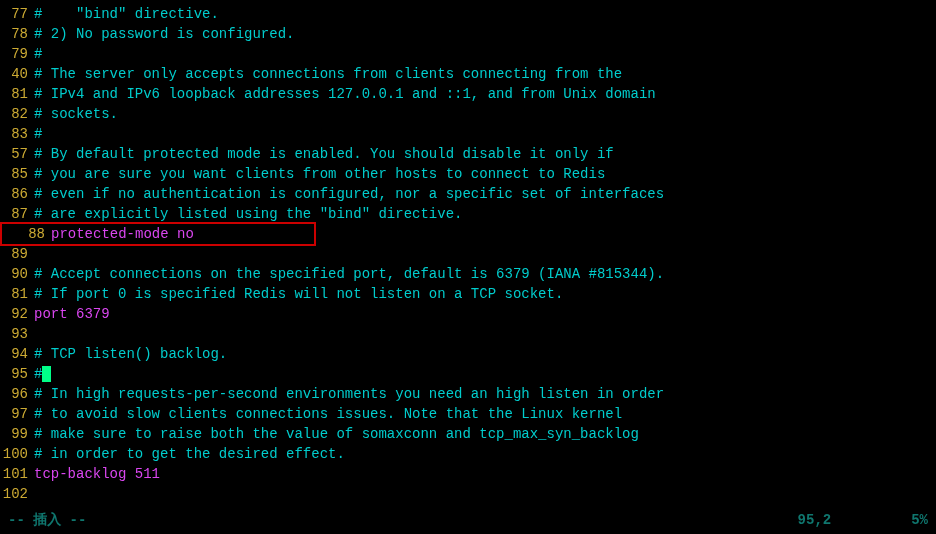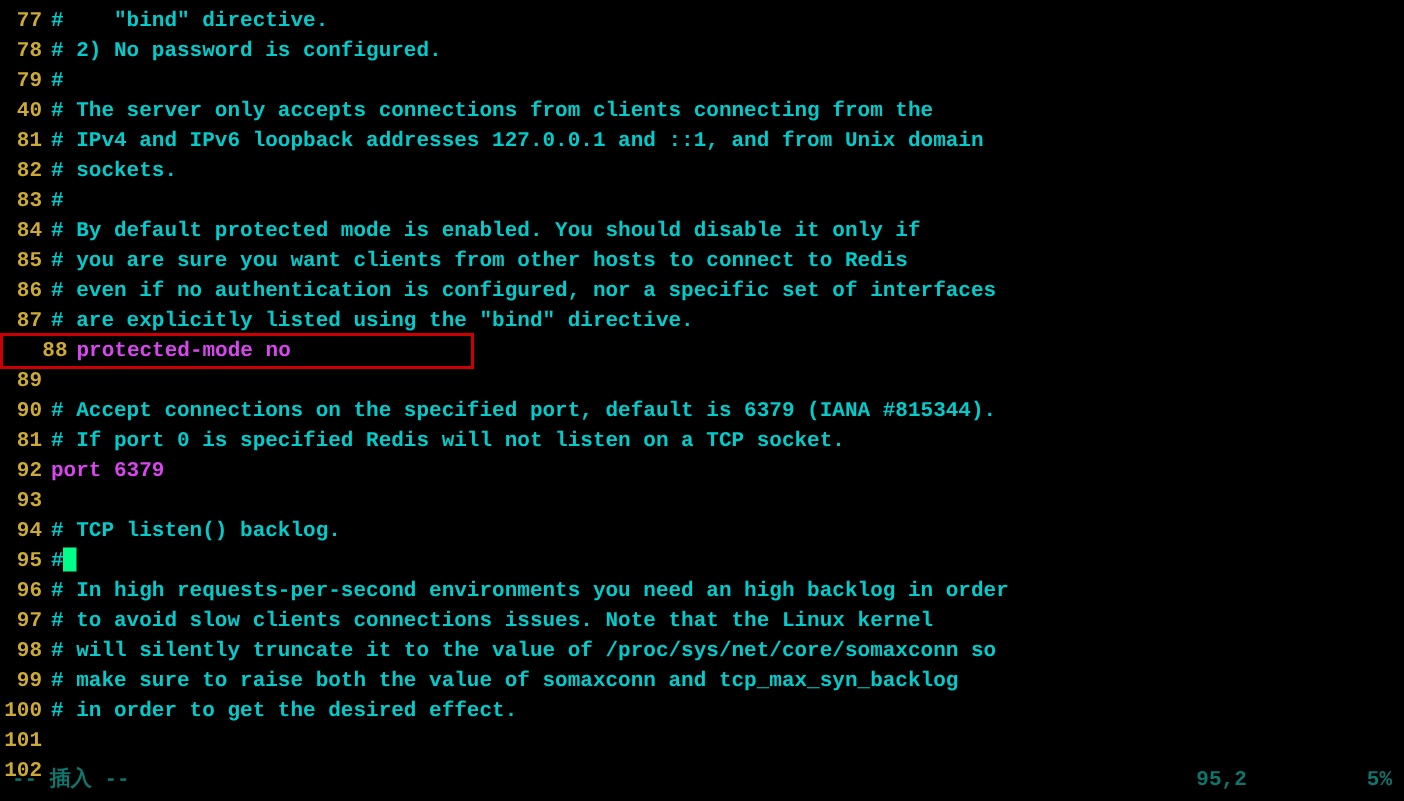--- a/index.html
+++ b/index.html
@@ -9,21 +9,20 @@
     font-size: 14px;
     line-height: 20px;
     color: #ffffff;
     width: 936px;
     height: 534px;
     overflow: hidden;
     position: relative;
   }
   .editor {
     padding: 4px 0;
-    font-weight: bold;
   }
   .line {
     display: flex;
     white-space: pre;
     height: 20px;
     align-items: center;
   }
   .lineno {
     color: #ccaa33;
     width: 34px;
@@ -78,38 +77,37 @@
 <body>
 
 <div class="editor" id="editor">
     <div class="line"><span class="lineno">77</span><span class="content">#    "bind" directive.</span></div>
     <div class="line"><span class="lineno">78</span><span class="content"># 2) No password is configured.</span></div>
     <div class="line"><span class="lineno">79</span><span class="content">#</span></div>
     <div class="line"><span class="lineno">40</span><span class="content"># The server only accepts connections from clients connecting from the</span></div>
     <div class="line"><span class="lineno">81</span><span class="content"># IPv4 and IPv6 loopback addresses 127.0.0.1 and ::1, and from Unix domain</span></div>
     <div class="line"><span class="lineno">82</span><span class="content"># sockets.</span></div>
     <div class="line"><span class="lineno">83</span><span class="content">#</span></div>
-    <div class="line"><span class="lineno">84</span><span class="content"># By default protected mode is enabled. You should disable it only if</span></div>
+    <div class="line"><span class="lineno">57</span><span class="content"># By default protected mode is enabled. You should disable it only if</span></div>
     <div class="line"><span class="lineno">85</span><span class="content"># you are sure you want clients from other hosts to connect to Redis</span></div>
     <div class="line"><span class="lineno">86</span><span class="content"># even if no authentication is configured, nor a specific set of interfaces</span></div>
     <div class="line"><span class="lineno">87</span><span class="content"># are explicitly listed using the "bind" directive.</span></div>
     <div class="line highlight-box"><span class="lineno">88</span><span class="content plain">protected-mode no</span></div>
     <div class="line"><span class="lineno">89</span><span class="content"></span></div>
     <div class="line"><span class="lineno">90</span><span class="content"># Accept connections on the specified port, default is 6379 (IANA #815344).</span></div>
     <div class="line"><span class="lineno">81</span><span class="content"># If port 0 is specified Redis will not listen on a TCP socket.</span></div>
     <div class="line"><span class="lineno">92</span><span class="content plain">port 6379</span></div>
     <div class="line"><span class="lineno">93</span><span class="content"></span></div>
     <div class="line"><span class="lineno">94</span><span class="content"># TCP listen() backlog.</span></div>
     <div class="line"><span class="lineno">95</span><span class="content">#<span class="cursor"></span></span></div>
-    <div class="line"><span class="lineno">96</span><span class="content"># In high requests-per-second environments you need an high backlog in order</span></div>
+    <div class="line"><span class="lineno">96</span><span class="content"># In high requests-per-second environments you need an high listen in order</span></div>
     <div class="line"><span class="lineno">97</span><span class="content"># to avoid slow clients connections issues. Note that the Linux kernel</span></div>
-    <div class="line"><span class="lineno">98</span><span class="content"># will silently truncate it to the value of /proc/sys/net/core/somaxconn so</span></div>
     <div class="line"><span class="lineno">99</span><span class="content"># make sure to raise both the value of somaxconn and tcp_max_syn_backlog</span></div>
     <div class="line"><span class="lineno">100</span><span class="content"># in order to get the desired effect.</span></div>
-    <div class="line"><span class="lineno">101</span></div>
+    <div class="line"><span class="lineno">101</span><span class="content plain">tcp-backlog 511</span></div>
     <div class="line"><span class="lineno">102</span><span class="content"></span></div>
   </div>
 
 <div class="status-bar">
   <span class="status-left">-- 插入 --</span>
   <span class="status-right">
     <span>95,2</span>
     <span>5%</span>
   </span>
 </div>

